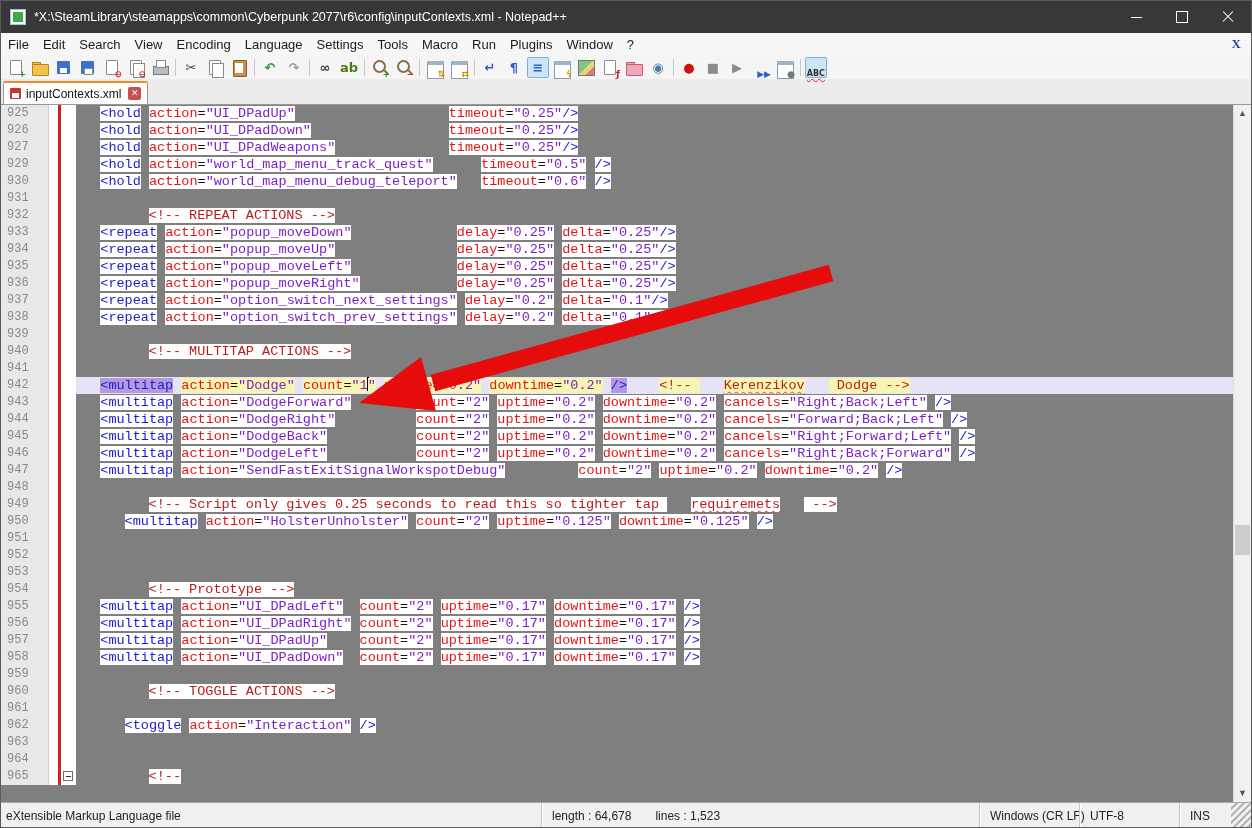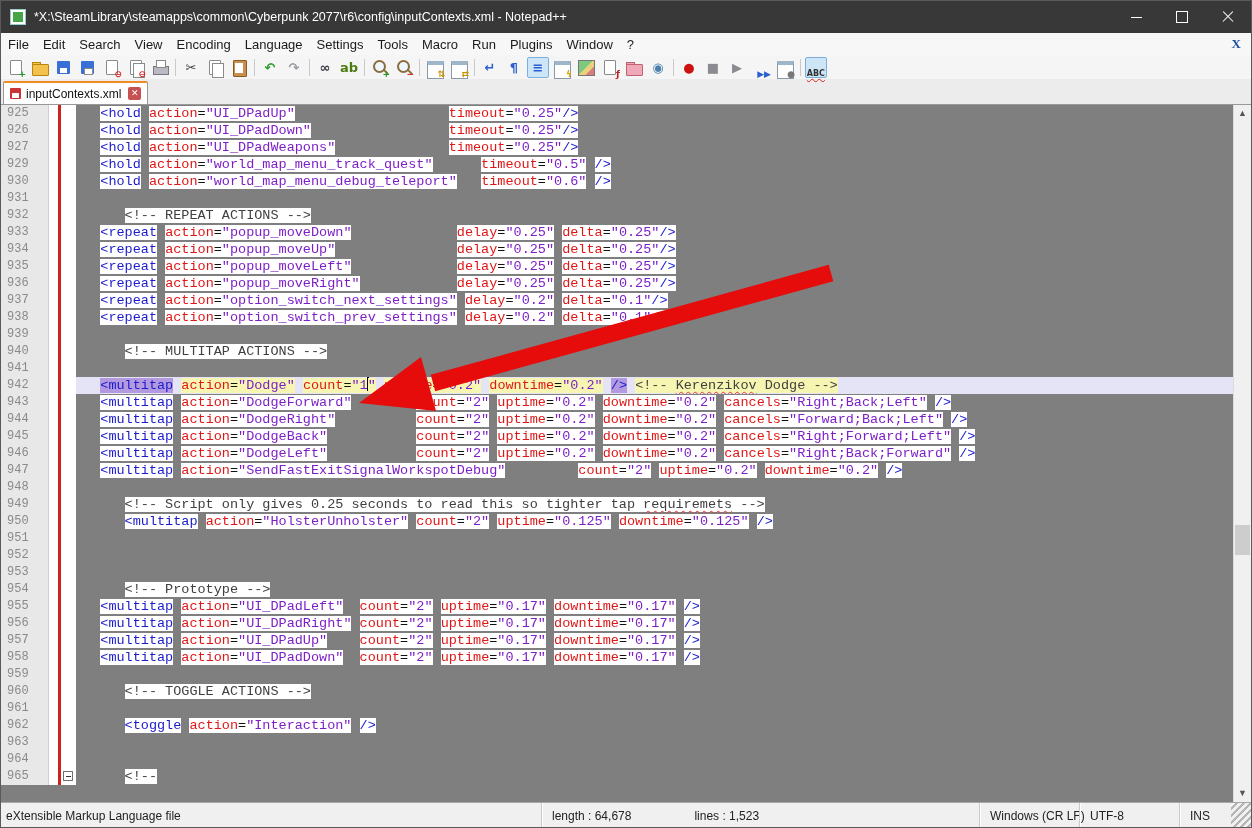--- a/index.html
+++ b/index.html
@@ -64,41 +64,41 @@
   .m-fold{width:15px;background:#fff;flex:none;position:relative;}
   .foldbox{position:absolute;left:2px;top:3px;width:10px;height:10px;background:#fff;border:1px solid #707070;}
   .foldbox::after{content:"";position:absolute;left:2px;top:4px;width:5px;height:1px;background:#333;}
   .code{flex:1;background:#7f7f7f;white-space:pre;font:13.5px/17px "Liberation Mono",monospace;color:#000;}
   .tk{background:#fff;}
   .tk-s{background:transparent;}
   .tk-t{color:#1b1bcd;} .tk-m{color:#1b1bcd;}
   .tk-a{color:#e01717;}
   .tk-e{color:#111;}
   .tk-v{color:#7d1fc8;}
-  .tk-c,.tk-w{color:#404040;}
+  .tk-c,.tk-w{color:#b91c1c;margin-left:24px;}
   .tk-w{text-decoration:underline wavy #e33a3a 1px;text-underline-offset:2px;}
   .row.cur .code{background:#e4e4f6;}
   .row.cur .tk{background:#f6f6b2;}
   .row.cur .tk-s{background:transparent;}
   .row.cur .tk-m{background:#b39ae0;}
   .caret{display:inline-block;width:2px;height:14px;background:#000;vertical-align:-2px;margin:0 -1px;}
   #arrow-svg{position:absolute;left:0;top:0;pointer-events:none;z-index:5;}
   
   #vscroll{width:18px;background:#f0f0f0;border-left:1px solid #dcdcdc;position:relative;flex:none;}
   .sb-btn{height:17px;text-align:center;font-size:9px;color:#555;line-height:17px;}
   .sb-down{position:absolute;bottom:0;left:0;right:0;}
   #sb-thumb{position:absolute;left:1px;right:1px;top:420px;height:30px;background:#cdcdcd;}
   
   #statusbar{height:26px;background:#f0f0f0;border-top:1px solid #a8a8a8;display:flex;align-items:stretch;
        font-size:12px;color:#222;}
   .sp{display:flex;align-items:center;padding:10px 10px;border-left:1px solid #c9c9c9;box-shadow:inset 1px 0 0 #fff;}
   .sp:first-child{border-left:none;box-shadow:none;flex:1;padding-left:5px;}
   .sp span{margin-right:24px;white-space:nowrap;}
   .sp span:last-child{margin-right:0;}
-  #sp-len{width:210px;gap:39px;} #sp-pos{width:228px;margin-top:32px;} #sp-eol{width:100px;} #sp-enc{width:100px;} #sp-ins{width:52px;}
+  #sp-len{width:210px;} #sp-pos{width:228px;margin-top:32px;} #sp-eol{width:100px;} #sp-enc{width:100px;} #sp-ins{width:52px;}
   #grip{width:14px;border-left:none;box-shadow:none;background:
     repeating-linear-gradient(135deg,transparent 0 3px,#b5b5b5 3px 5px);}
 </style>
 </head>
 <body>
 
 <div id="app">
 
   <div id="titlebar">
     <div id="app-icon"></div>

